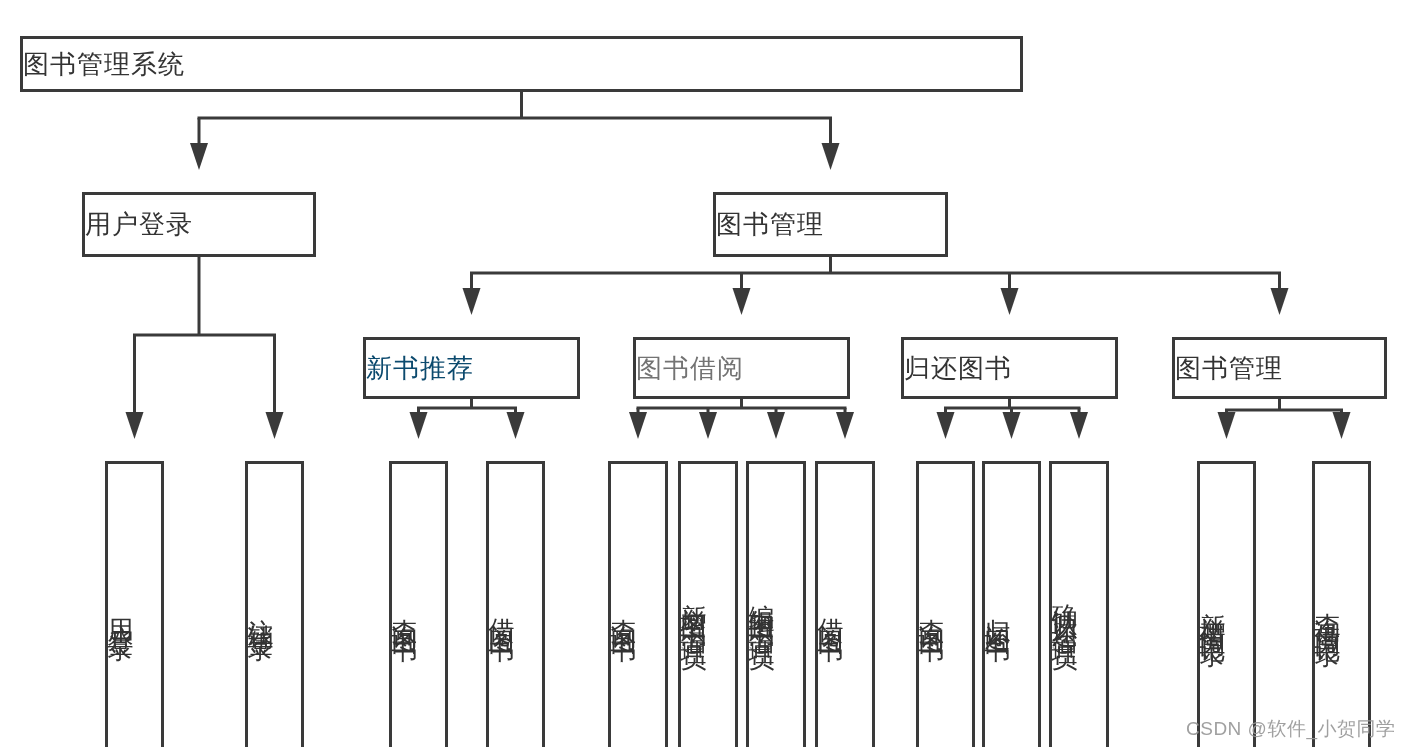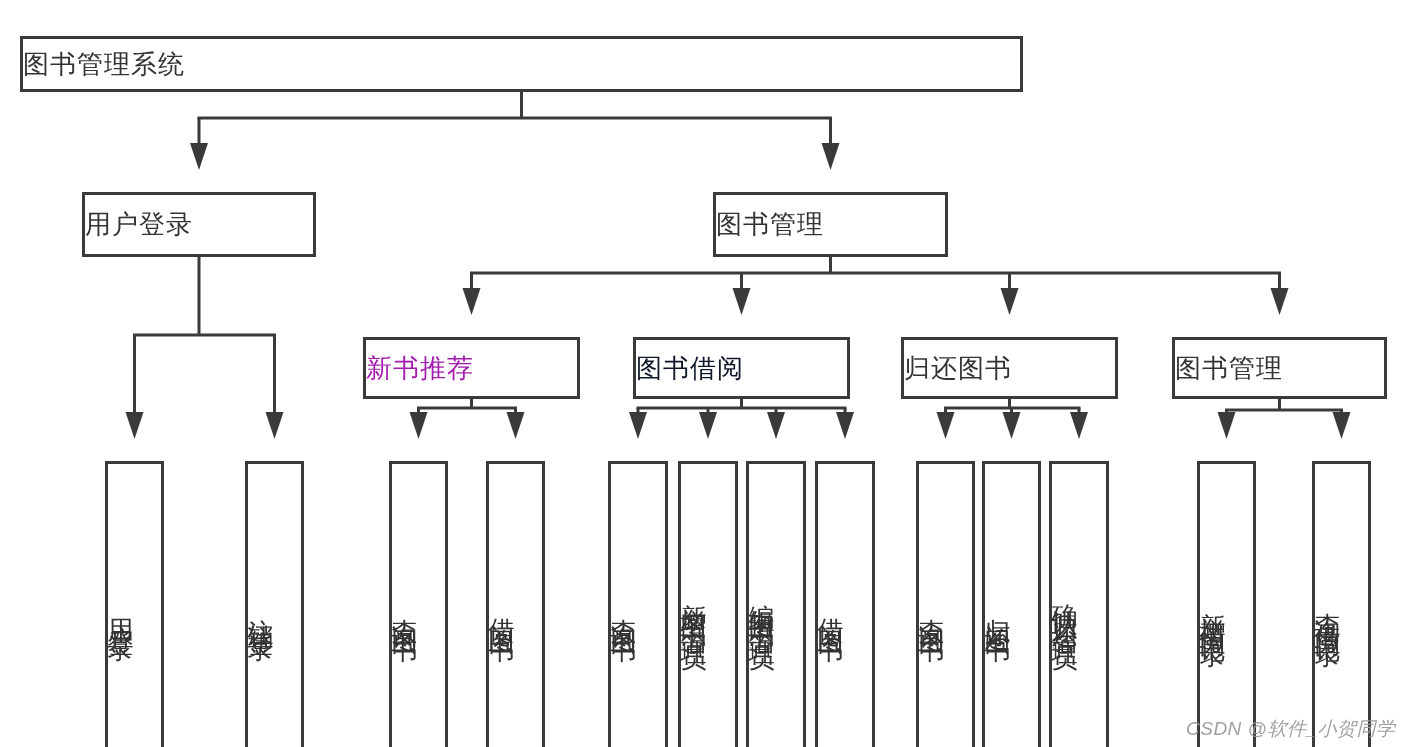--- a/index.html
+++ b/index.html
@@ -48,21 +48,20 @@
   }
   .watermark {
     position: absolute;
     left: 1186px;
     top: 716px;
     font-size: 19px;
     letter-spacing: 0.5px;
     color: rgba(152, 152, 152, 0.92);
     white-space: nowrap;
     z-index: 5;
-    font-style: italic;
   }
 </style>
 </head>
 <body>
 
 <div class="canvas">
   <svg id="connectors" width="1405" height="747" viewBox="0 0 1405 747" xmlns="http://www.w3.org/2000/svg">
       <g>
         <line x1="521.5" y1="66" x2="521.5" y2="118" stroke="#3a3a3a" stroke-width="3"></line>
         <line x1="197.5" y1="118" x2="832" y2="118" stroke="#3a3a3a" stroke-width="3"></line>
@@ -134,24 +133,24 @@
       <div class="node horizontal level-1" style="left: 20px; top: 12px; width: 1003px; height: 56px; border-color: rgb(58, 58, 58);">
         <span class="node-label" style="color: rgb(51, 51, 51);">图书管理系统</span>
       </div>
       <div class="node horizontal level-2" style="left: 82px; top: 168px; width: 234px; height: 65px; border-color: rgb(58, 58, 58);">
         <span class="node-label" style="color: rgb(51, 51, 51);">用户登录</span>
       </div>
       <div class="node horizontal level-2" style="left: 713px; top: 168px; width: 235px; height: 65px; border-color: rgb(58, 58, 58);">
         <span class="node-label" style="color: rgb(51, 51, 51);">图书管理</span>
       </div>
       <div class="node horizontal level-3" style="left: 363px; top: 313px; width: 217px; height: 62px; border-color: rgb(58, 58, 58);">
-        <span class="node-label" style="color: #a21caf;">新书推荐</span>
+        <span class="node-label" style="color: #0c4a6e;">新书推荐</span>
       </div>
       <div class="node horizontal level-3" style="left: 633px; top: 313px; width: 217px; height: 62px; border-color: rgb(58, 58, 58);">
-        <span class="node-label" style="color: #0f172a;">图书借阅</span>
+        <span class="node-label" style="color: #737373;">图书借阅</span>
       </div>
       <div class="node horizontal level-3" style="left: 901px; top: 313px; width: 217px; height: 62px; border-color: rgb(58, 58, 58);">
         <span class="node-label" style="color: rgb(51, 51, 51);">归还图书</span>
       </div>
       <div class="node horizontal level-3" style="left: 1172px; top: 313px; width: 215px; height: 62px; border-color: rgb(58, 58, 58);">
         <span class="node-label" style="color: rgb(51, 51, 51);">图书管理</span>
       </div>
       <div class="node vertical level-4" style="left: 105px; top: 437px; width: 59px; height: 298px; border-color: rgb(58, 58, 58);">
         <span class="node-label" style="color: rgb(51, 51, 51);">用户登录</span>
       </div>

